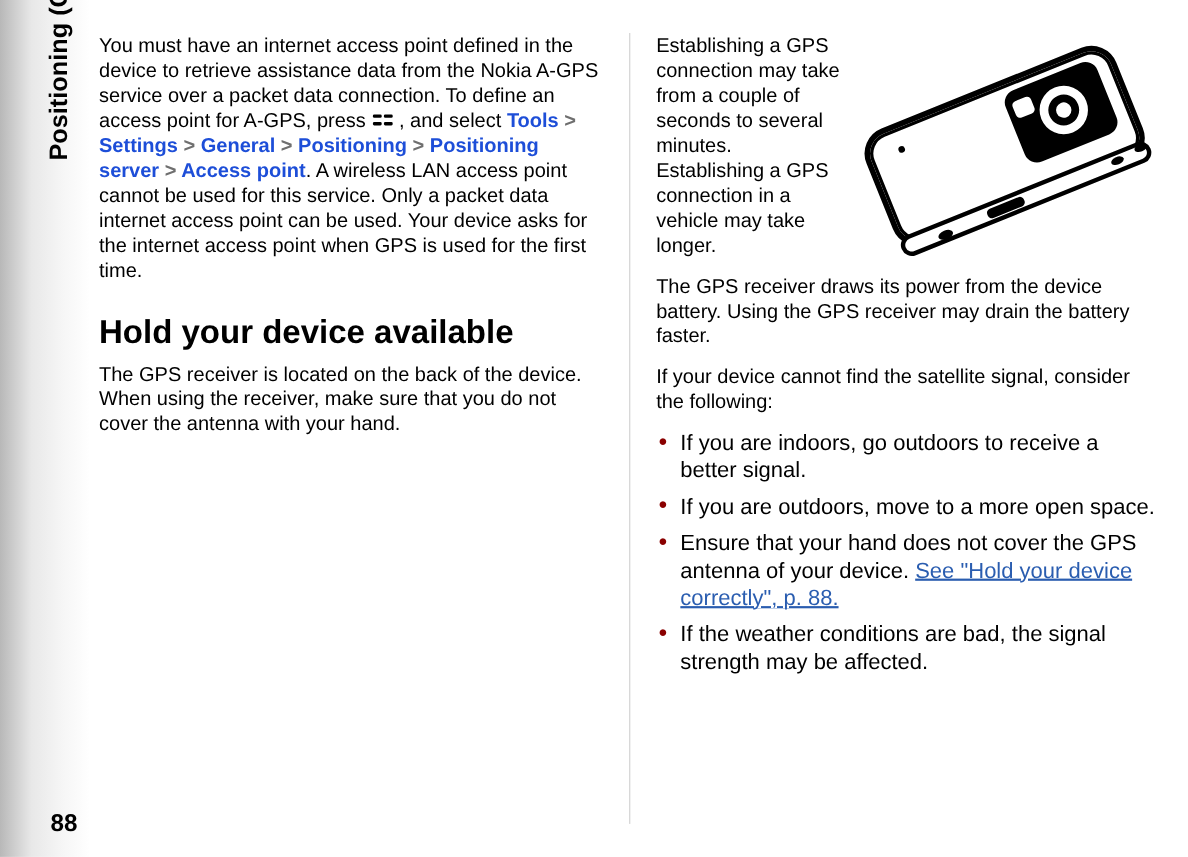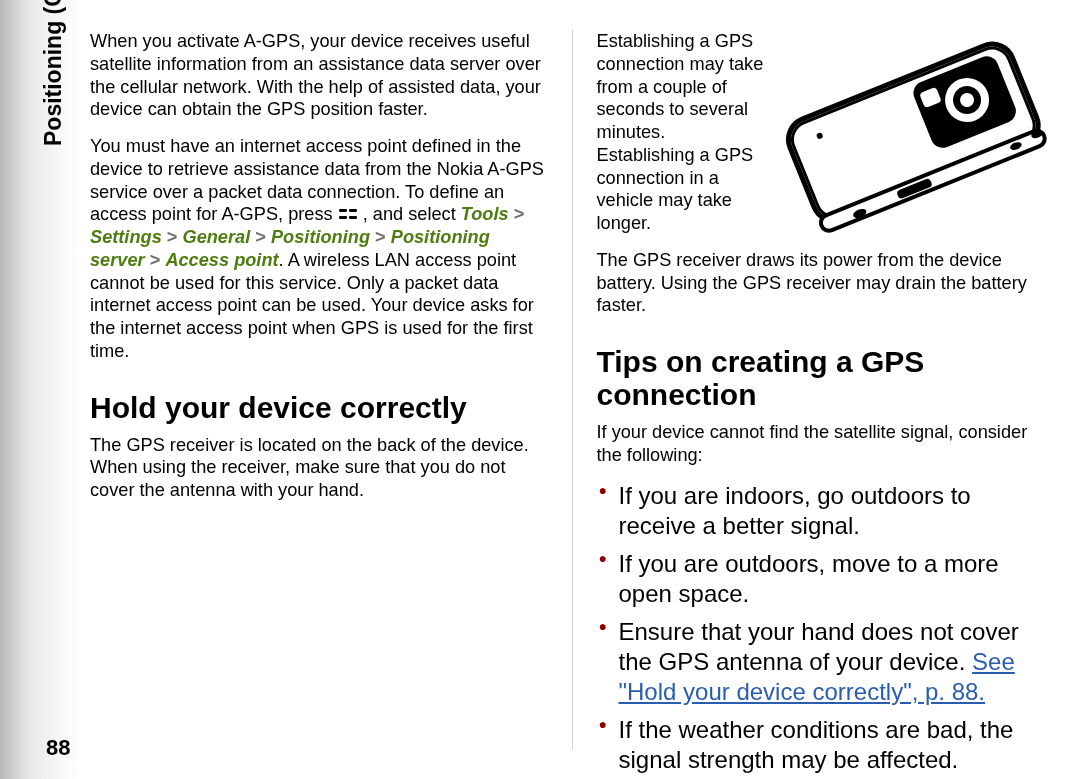--- a/index.html
+++ b/index.html
@@ -52,42 +52,41 @@
     background: #cfcfcf;
     height: 100%;
   }
   p.body {
     font-size: 18.2px;
     line-height: 1.25;
     margin-bottom: 14px;
     font-weight: 500;
   }
   .menu-path {
-    color: #4d7c0f;
-    font-weight: 700;
-    font-style: italic;
+    color: #1d4ed8;
+    font-weight: 700;
   }
   .gt { color: #6f6f6f; font-weight: 700; }
   h2.section {
     font-size: 30px;
     font-weight: 700;
     line-height: 1.1;
     margin-top: 14px;
     margin-bottom: 10px;
   }
   .inline-icon svg { vertical-align: -3px; }
   ul.tips {
     list-style: none;
     padding: 0;
     margin: 0;
   }
   ul.tips > li {
     position: relative;
     padding-left: 22px;
-    font-size: 24px;
+    font-size: 20px;
     line-height: 1.25;
     margin-bottom: 8px;
     font-weight: 500;
   }
   ul.tips > li::before {
     content: "\25CF";
     position: absolute;
     left: 2px;
     top: 1px;
     color: #8a0000;
@@ -120,21 +119,20 @@
 
 <div class="page">
   <div class="left-margin">
     <div class="side-label">Positioning (GPS)</div>
     <div class="page-number">88</div>
   </div>
 
   <div class="content">
 
     <div class="col">
-      <p class="body">When you activate A-GPS, your device receives useful satellite information from an assistance data server over the cellular network. With the help of assisted data, your device can obtain the GPS position faster.</p>
 
       <p class="body">
         <span>You must have an internet access point defined in the device to retrieve assistance data from the Nokia A-GPS service over a packet data connection. To define an access point for A-GPS, press </span>
         <span class="inline-icon">
           <svg width="20" height="18" viewBox="0 0 20 18">
             <rect x="1" y="4" width="8" height="3" rx="1.2" fill="#000"></rect>
             <rect x="11" y="4" width="8" height="3" rx="1.2" fill="#000"></rect>
             <rect x="1" y="11" width="8" height="3" rx="1.2" fill="#000"></rect>
             <rect x="11" y="11" width="8" height="3" rx="1.2" fill="#000"></rect>
           </svg>
@@ -146,21 +144,21 @@
         <span class="gt"> &gt; </span>
         <span class="menu-path">General</span>
         <span class="gt"> &gt; </span>
         <span class="menu-path">Positioning</span>
         <span class="gt"> &gt; </span>
         <span class="menu-path">Positioning server</span>
         <span class="gt"> &gt; </span>
         <span class="menu-path">Access point</span><span>. A wireless LAN access point cannot be used for this service. Only a packet data internet access point can be used. Your device asks for the internet access point when GPS is used for the first time.</span>
       </p>
 
-      <h2 class="section">Hold your device correctly</h2>
+      <h2 class="section">Hold your device available</h2>
 
       <p class="body">The GPS receiver is located on the back of the device. When using the receiver, make sure that you do not cover the antenna with your hand.</p>
     </div>
 
     <div class="divider"></div>
 
     <div class="col">
 
       <div class="wrap-row">
         <div class="device-illus">
@@ -183,21 +181,20 @@
 
               <circle cx="50" cy="70" r="3" fill="#000"></circle>
             </g>
           </svg>
         </div>
         <p class="wrap-text">Establishing a GPS connection may take from a couple of seconds to several minutes. Establishing a GPS connection in a vehicle may take longer.</p>
         <p class="wrap-text" style="clear:none;">The GPS receiver draws its power from the device battery. Using the GPS receiver may drain the battery faster.</p>
         <div style="clear:both"></div>
       </div>
 
-      <h2 class="section">Tips on creating a GPS connection</h2>
 
       <p class="body">If your device cannot find the satellite signal, consider the following:</p>
 
       <ul class="tips">
         <li><span>If you are indoors, go outdoors to receive a better signal.</span></li>
         <li><span>If you are outdoors, move to a more open space.</span></li>
         <li>
           <span>Ensure that your hand does not cover the GPS antenna of your device. </span>
           <a class="link">See "Hold your device correctly", p. 88.</a>
         </li>

